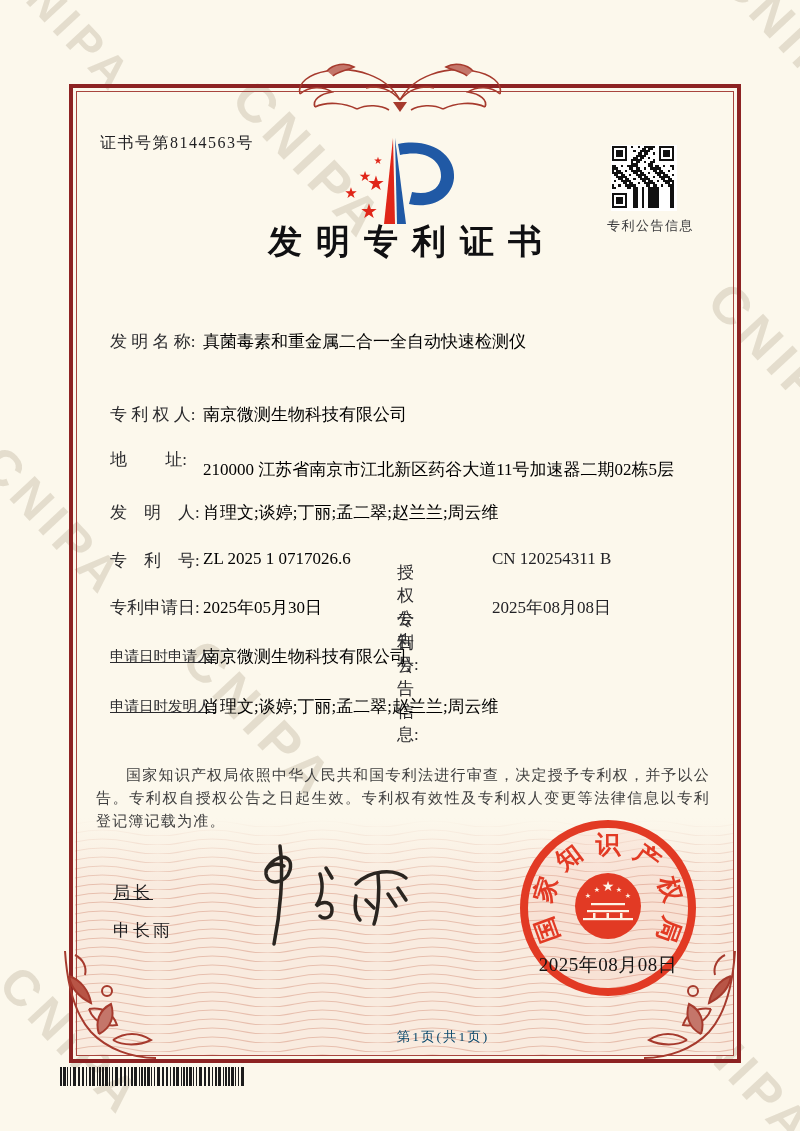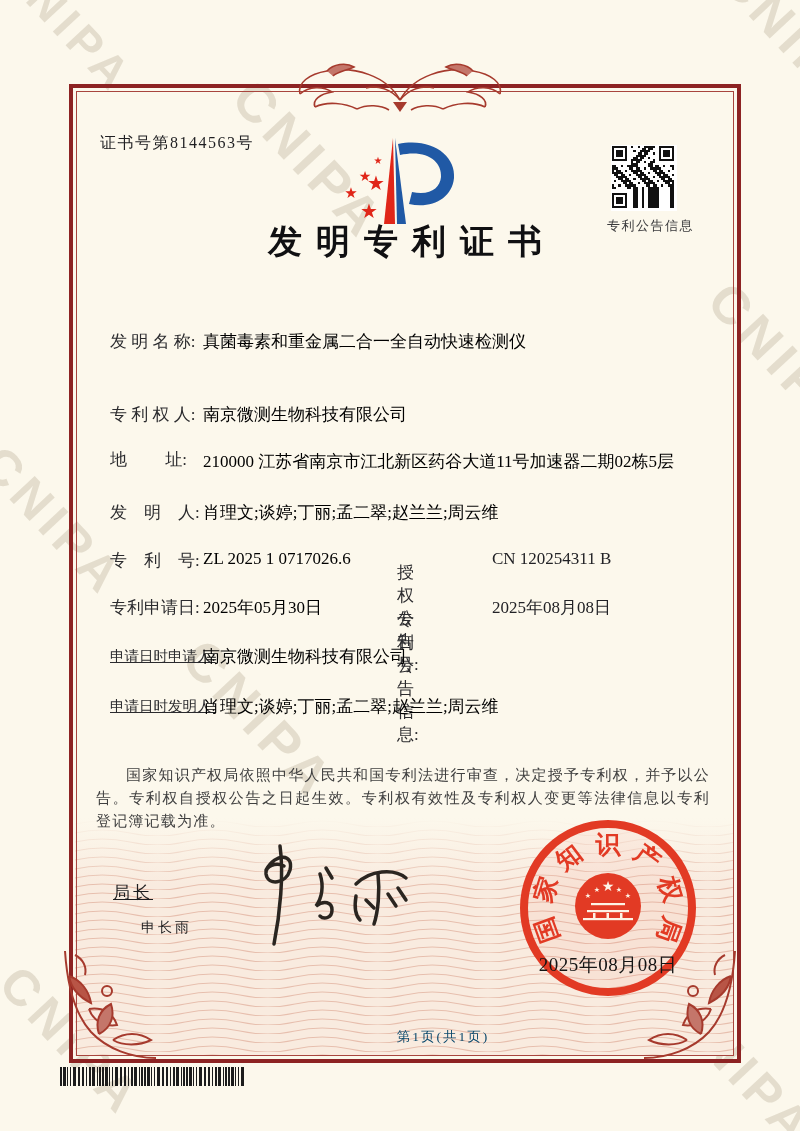--- a/index.html
+++ b/index.html
@@ -26,30 +26,30 @@
     left:69px;top:219px;width:672px;text-align:center;
     font-family:"Liberation Sans","DejaVu Sans",sans-serif;
     font-size:34px;font-weight:700;letter-spacing:14px;text-indent:14px;color:#101012;
   }
   .qr-wrap{left:611px;top:145px;width:64px;height:64px;background:#fff;padding:1px;}
   .qr-caption{left:592px;top:217px;width:102px;text-align:right;font-size:13px;letter-spacing:1.5px;color:#3a3a3c;}
   .row{position:absolute;left:110px;height:24px;z-index:3;}
   .row .lab{position:absolute;left:0;top:0;font-size:17px;white-space:pre;color:#2b2b2e;}
   .row .lab.small{font-size:14.5px;top:2px;text-decoration:underline;}
   .row .val{position:absolute;left:93px;top:0;font-size:17px;color:#000000;white-space:pre;}
-  .row .val.wrapv{white-space:normal;width:474px;line-height:27px;}
+  .row .val.wrapv{white-space:normal;width:474px;line-height:27px;margin-top:8px;}
   .row2{position:absolute;left:397px;height:24px;z-index:3;}
   .row2 .lab{position:absolute;left:0;top:12px;font-size:17px;color:#2b2b2e;}
   .row2 .val{position:absolute;left:95px;top:0;font-size:17px;color:#222226;white-space:pre;text-align:right;}
   .statement{
     left:96px;top:764px;width:614px;font-size:15px;line-height:23px;
     letter-spacing:1.2px;text-indent:2em;text-align:justify;color:#404040;z-index:3;
   }
   .sig-title{left:113px;top:881px;font-size:17px;letter-spacing:3px;color:#1d1d1f;z-index:4;text-decoration:underline;}
-  .sig-name{left:113px;top:919px;font-size:14px;letter-spacing:3px;color:#1d1d1f;z-index:4;margin-left:28px;}
+  .sig-name{left:113px;top:919px;font-size:17px;letter-spacing:3px;color:#1d1d1f;z-index:4;}
   .footer{left:69px;top:1028px;width:748px;text-align:center;font-size:13.5px;letter-spacing:2px;color:#0c4a6e;z-index:4;}
   .seal{left:512px;top:816px;z-index:5;}
   .signature{left:228px;top:840px;z-index:4;}
   .barcode{left:60px;top:1067px;z-index:3;}
   .logo{left:338px;top:134px;z-index:3;}
   .ornament-top{left:287px;top:60px;z-index:3;}
   .corner-bl{left:58px;top:948px;z-index:4;}
   .corner-br{left:642px;top:948px;z-index:4;transform:scaleX(-1);}
 </style>
 </head>

